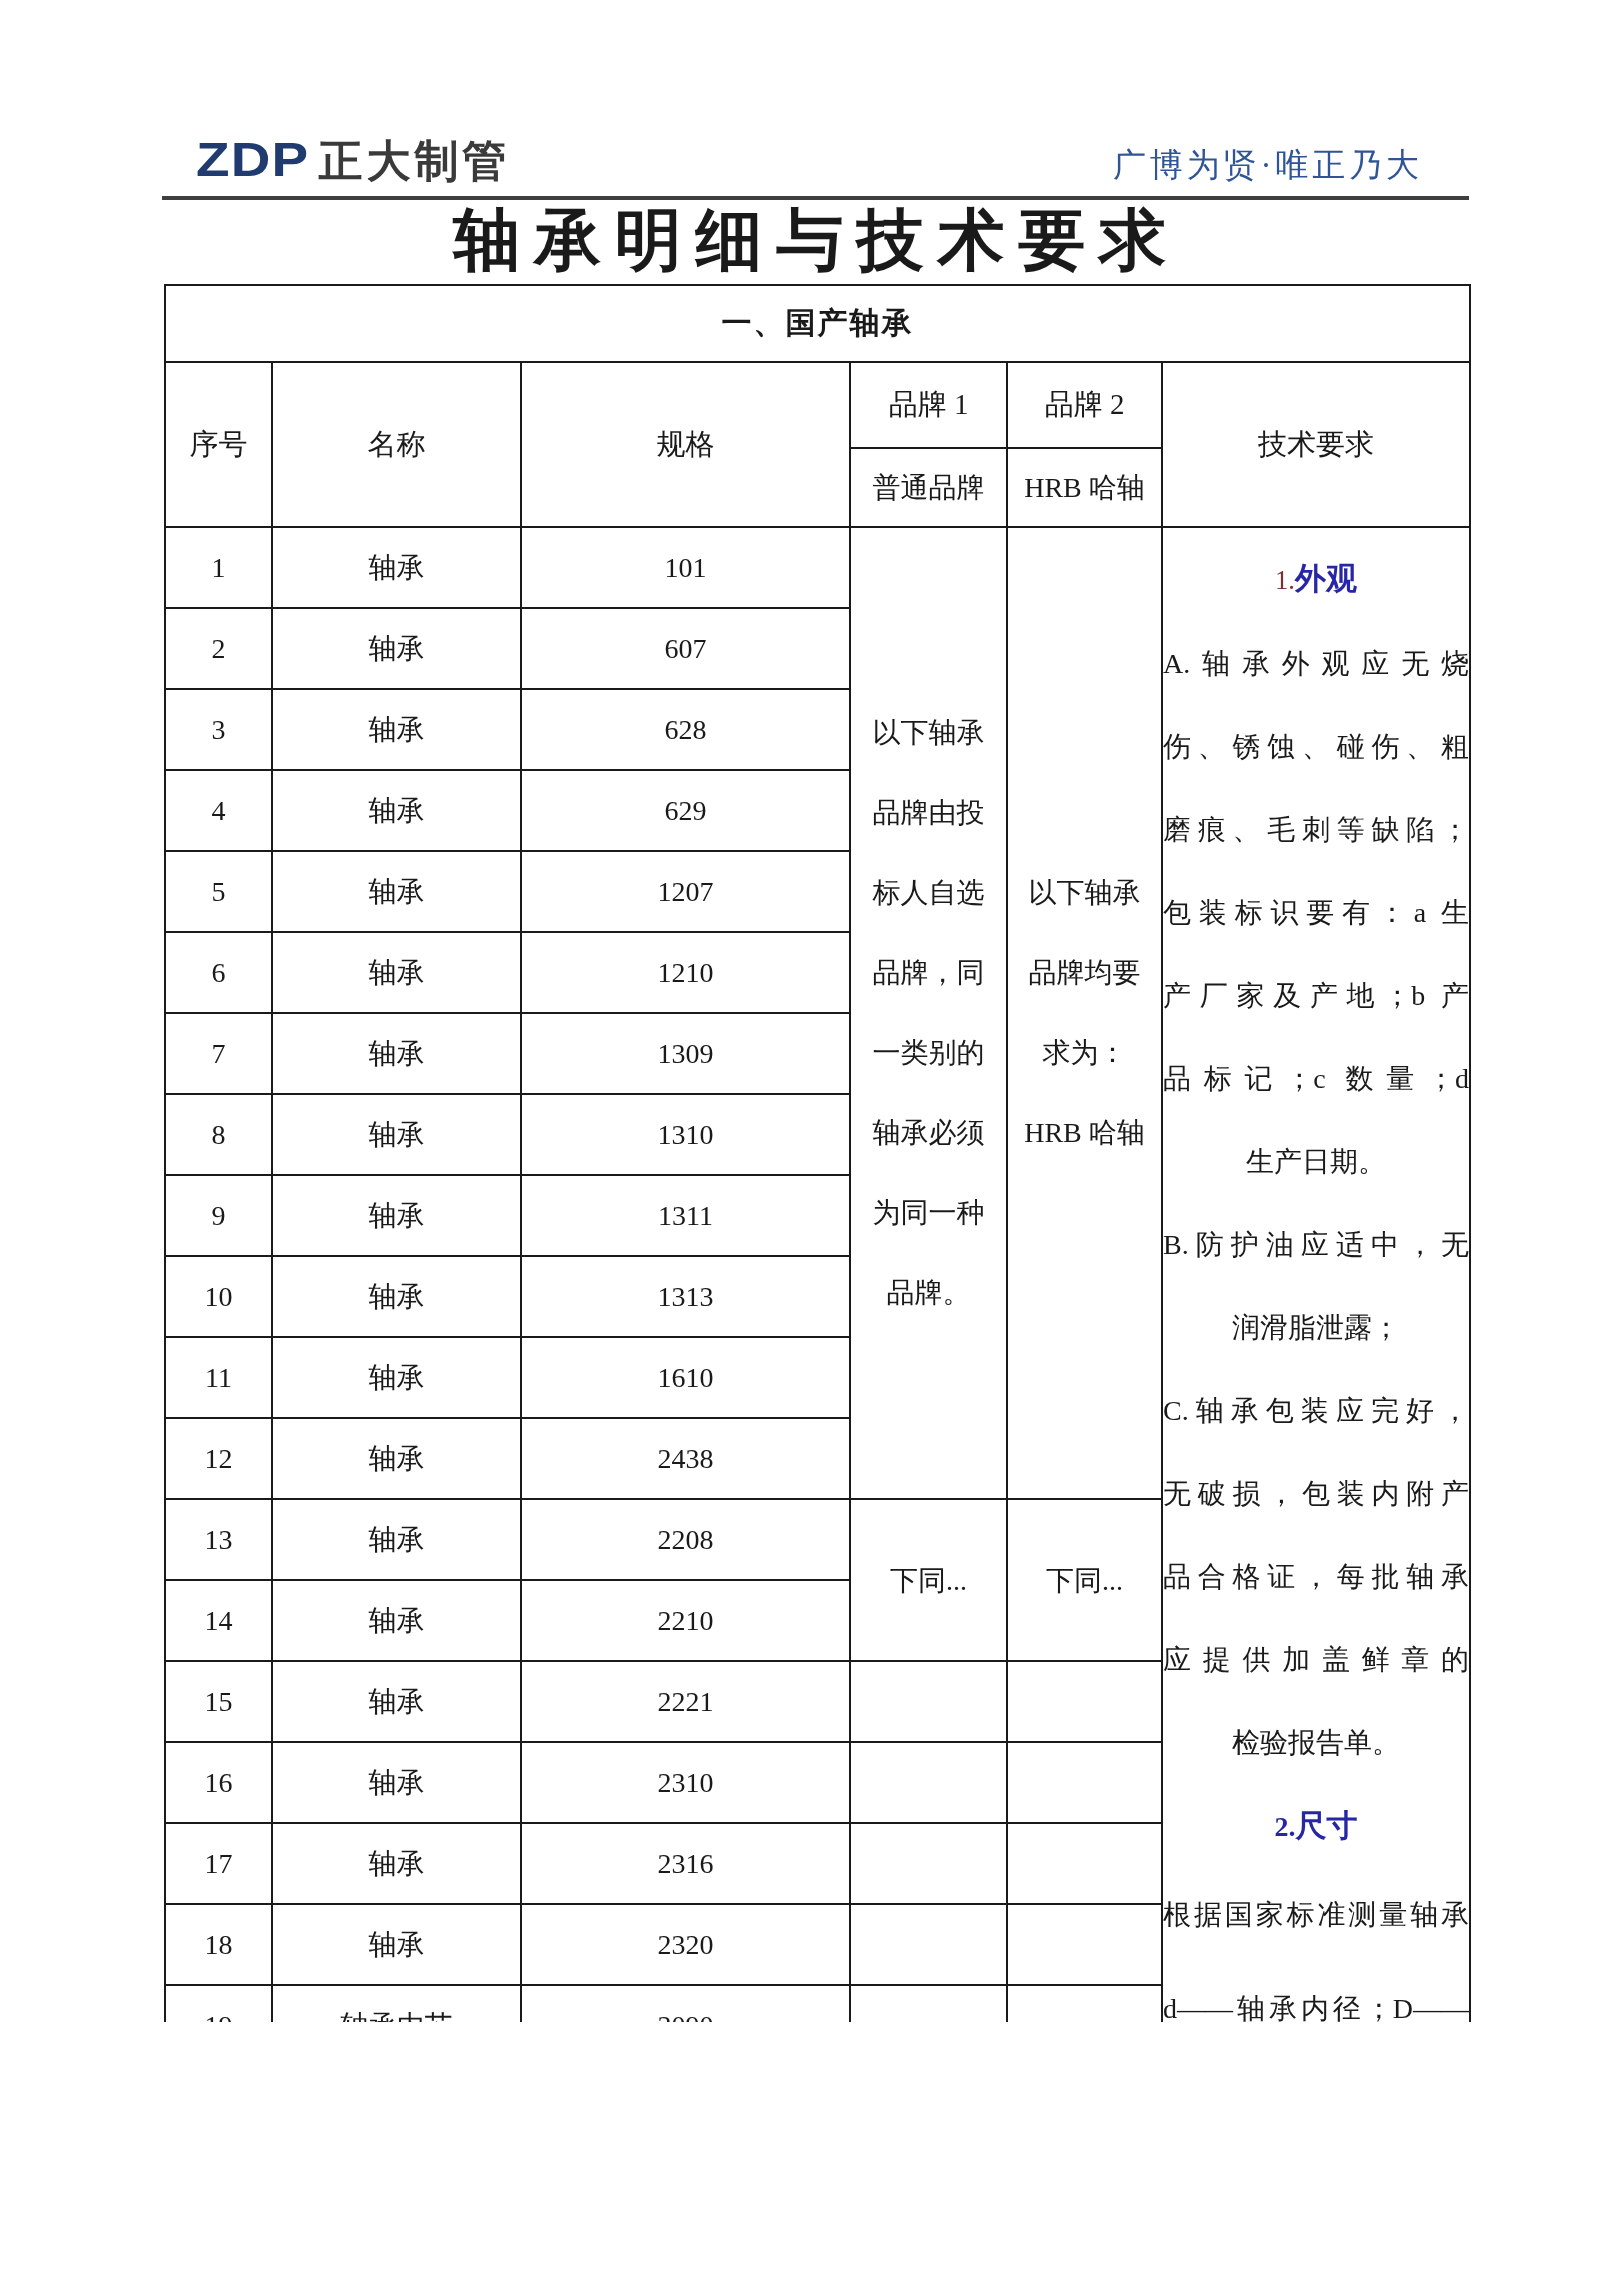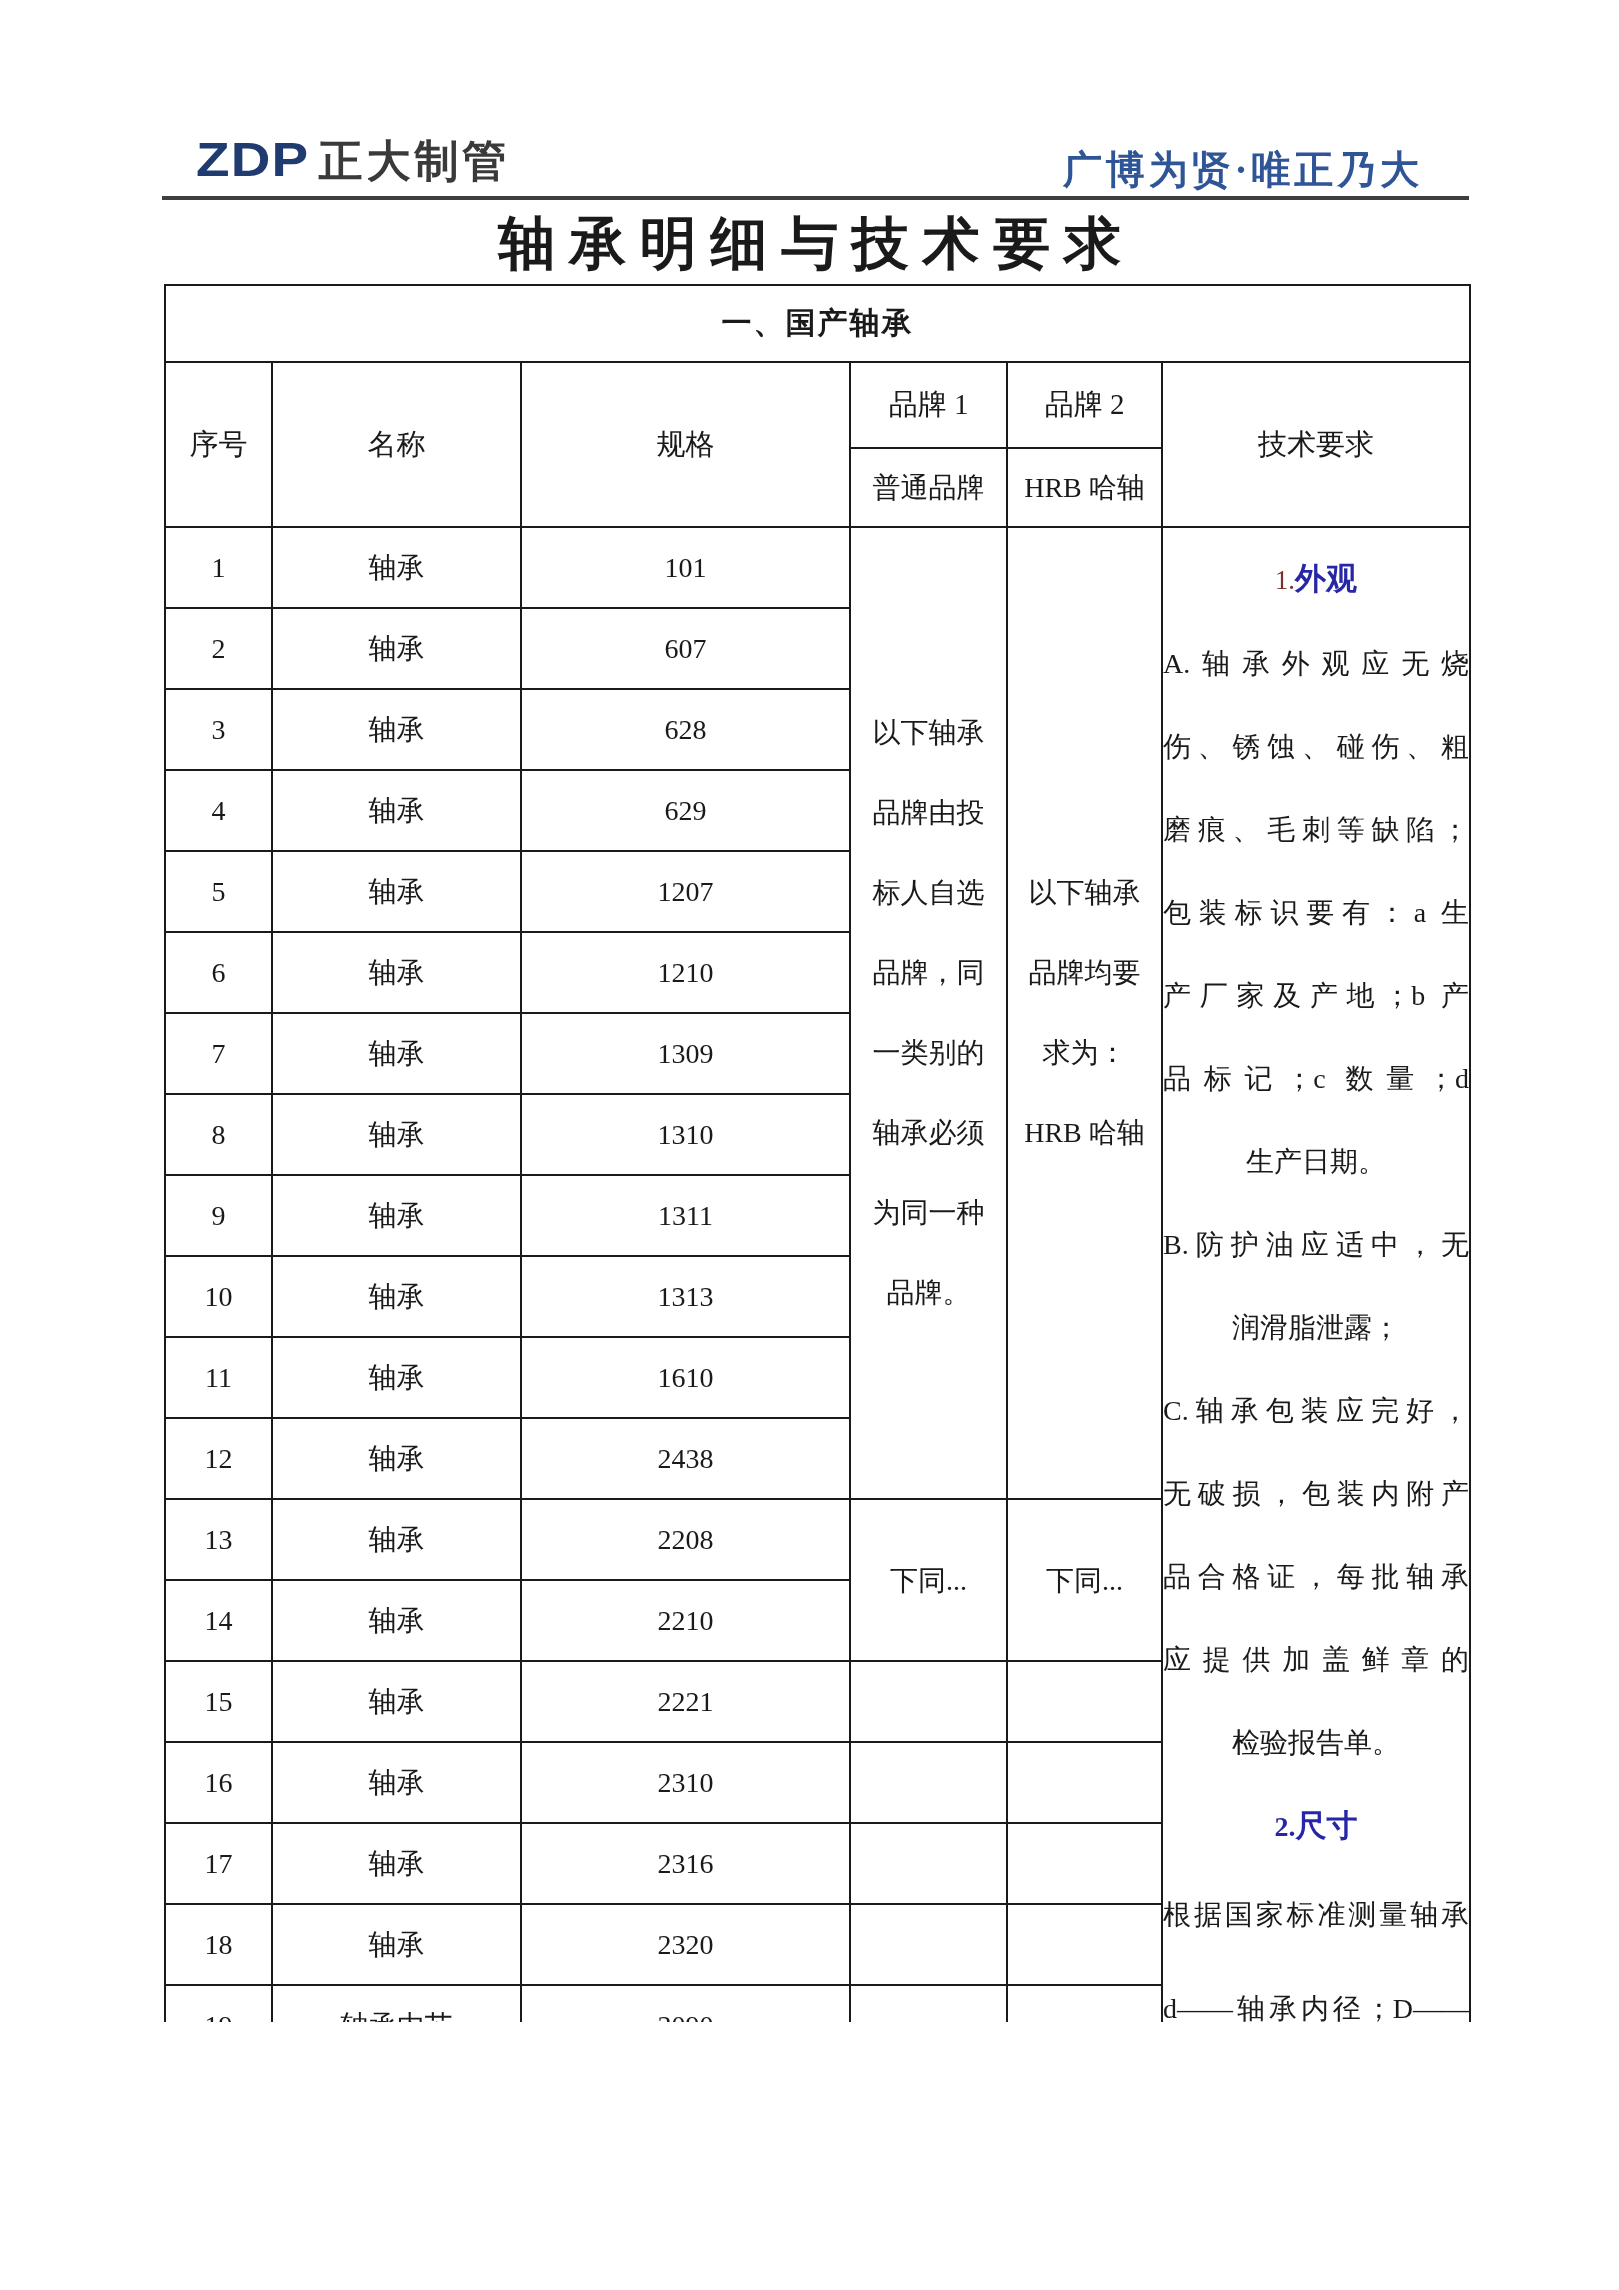--- a/index.html
+++ b/index.html
@@ -23,28 +23,28 @@
   .logo-mark{
     display:inline-block;font-family:"Liberation Sans","DejaVu Sans",sans-serif;
     font-weight:bold;font-size:49px;line-height:49px;color:var(--logo-navy);
     letter-spacing:1px;transform:scaleX(1.12);transform-origin:left bottom;
   }
   .logo-company{
     font-family:"Liberation Sans","DejaVu Sans",sans-serif;font-weight:bold;
     font-size:44px;line-height:49px;color:var(--logo-gray);letter-spacing:3.9px;
   }
   .slogan{
-    position:absolute;right:196px;top:143px;font-weight:bold;font-size:39px;
+    position:absolute;right:196px;top:143px;font-weight:normal;font-size:33px;
     color:var(--slogan-blue);letter-spacing:3.9px;white-space:nowrap;
   }
   .header-rule{position:absolute;left:162px;top:196px;width:1307px;height:3.9px;background:var(--rule-gray);}
   
   .doc-title{
-    position:absolute;left:164px;top:206px;width:1305px;text-align:center;
-    font-size:57px;font-weight:bold;letter-spacing:13.7px;white-space:nowrap;
+    position:absolute;left:164px;top:195px;width:1305px;text-align:center;
+    font-size:67px;font-weight:bold;letter-spacing:13.7px;white-space:nowrap;
   }
   
   table.main{
     position:absolute;left:164px;top:284px;width:1305px;
     border-collapse:collapse;table-layout:fixed;
     border:2.9px solid var(--line);
   }
   table.main td{border:2px solid var(--line);text-align:center;vertical-align:middle;
     font-size:28px;padding:0;overflow:hidden;}
   tr.section-row td{height:75px;font-weight:bold;font-size:30px;letter-spacing:2px;}

